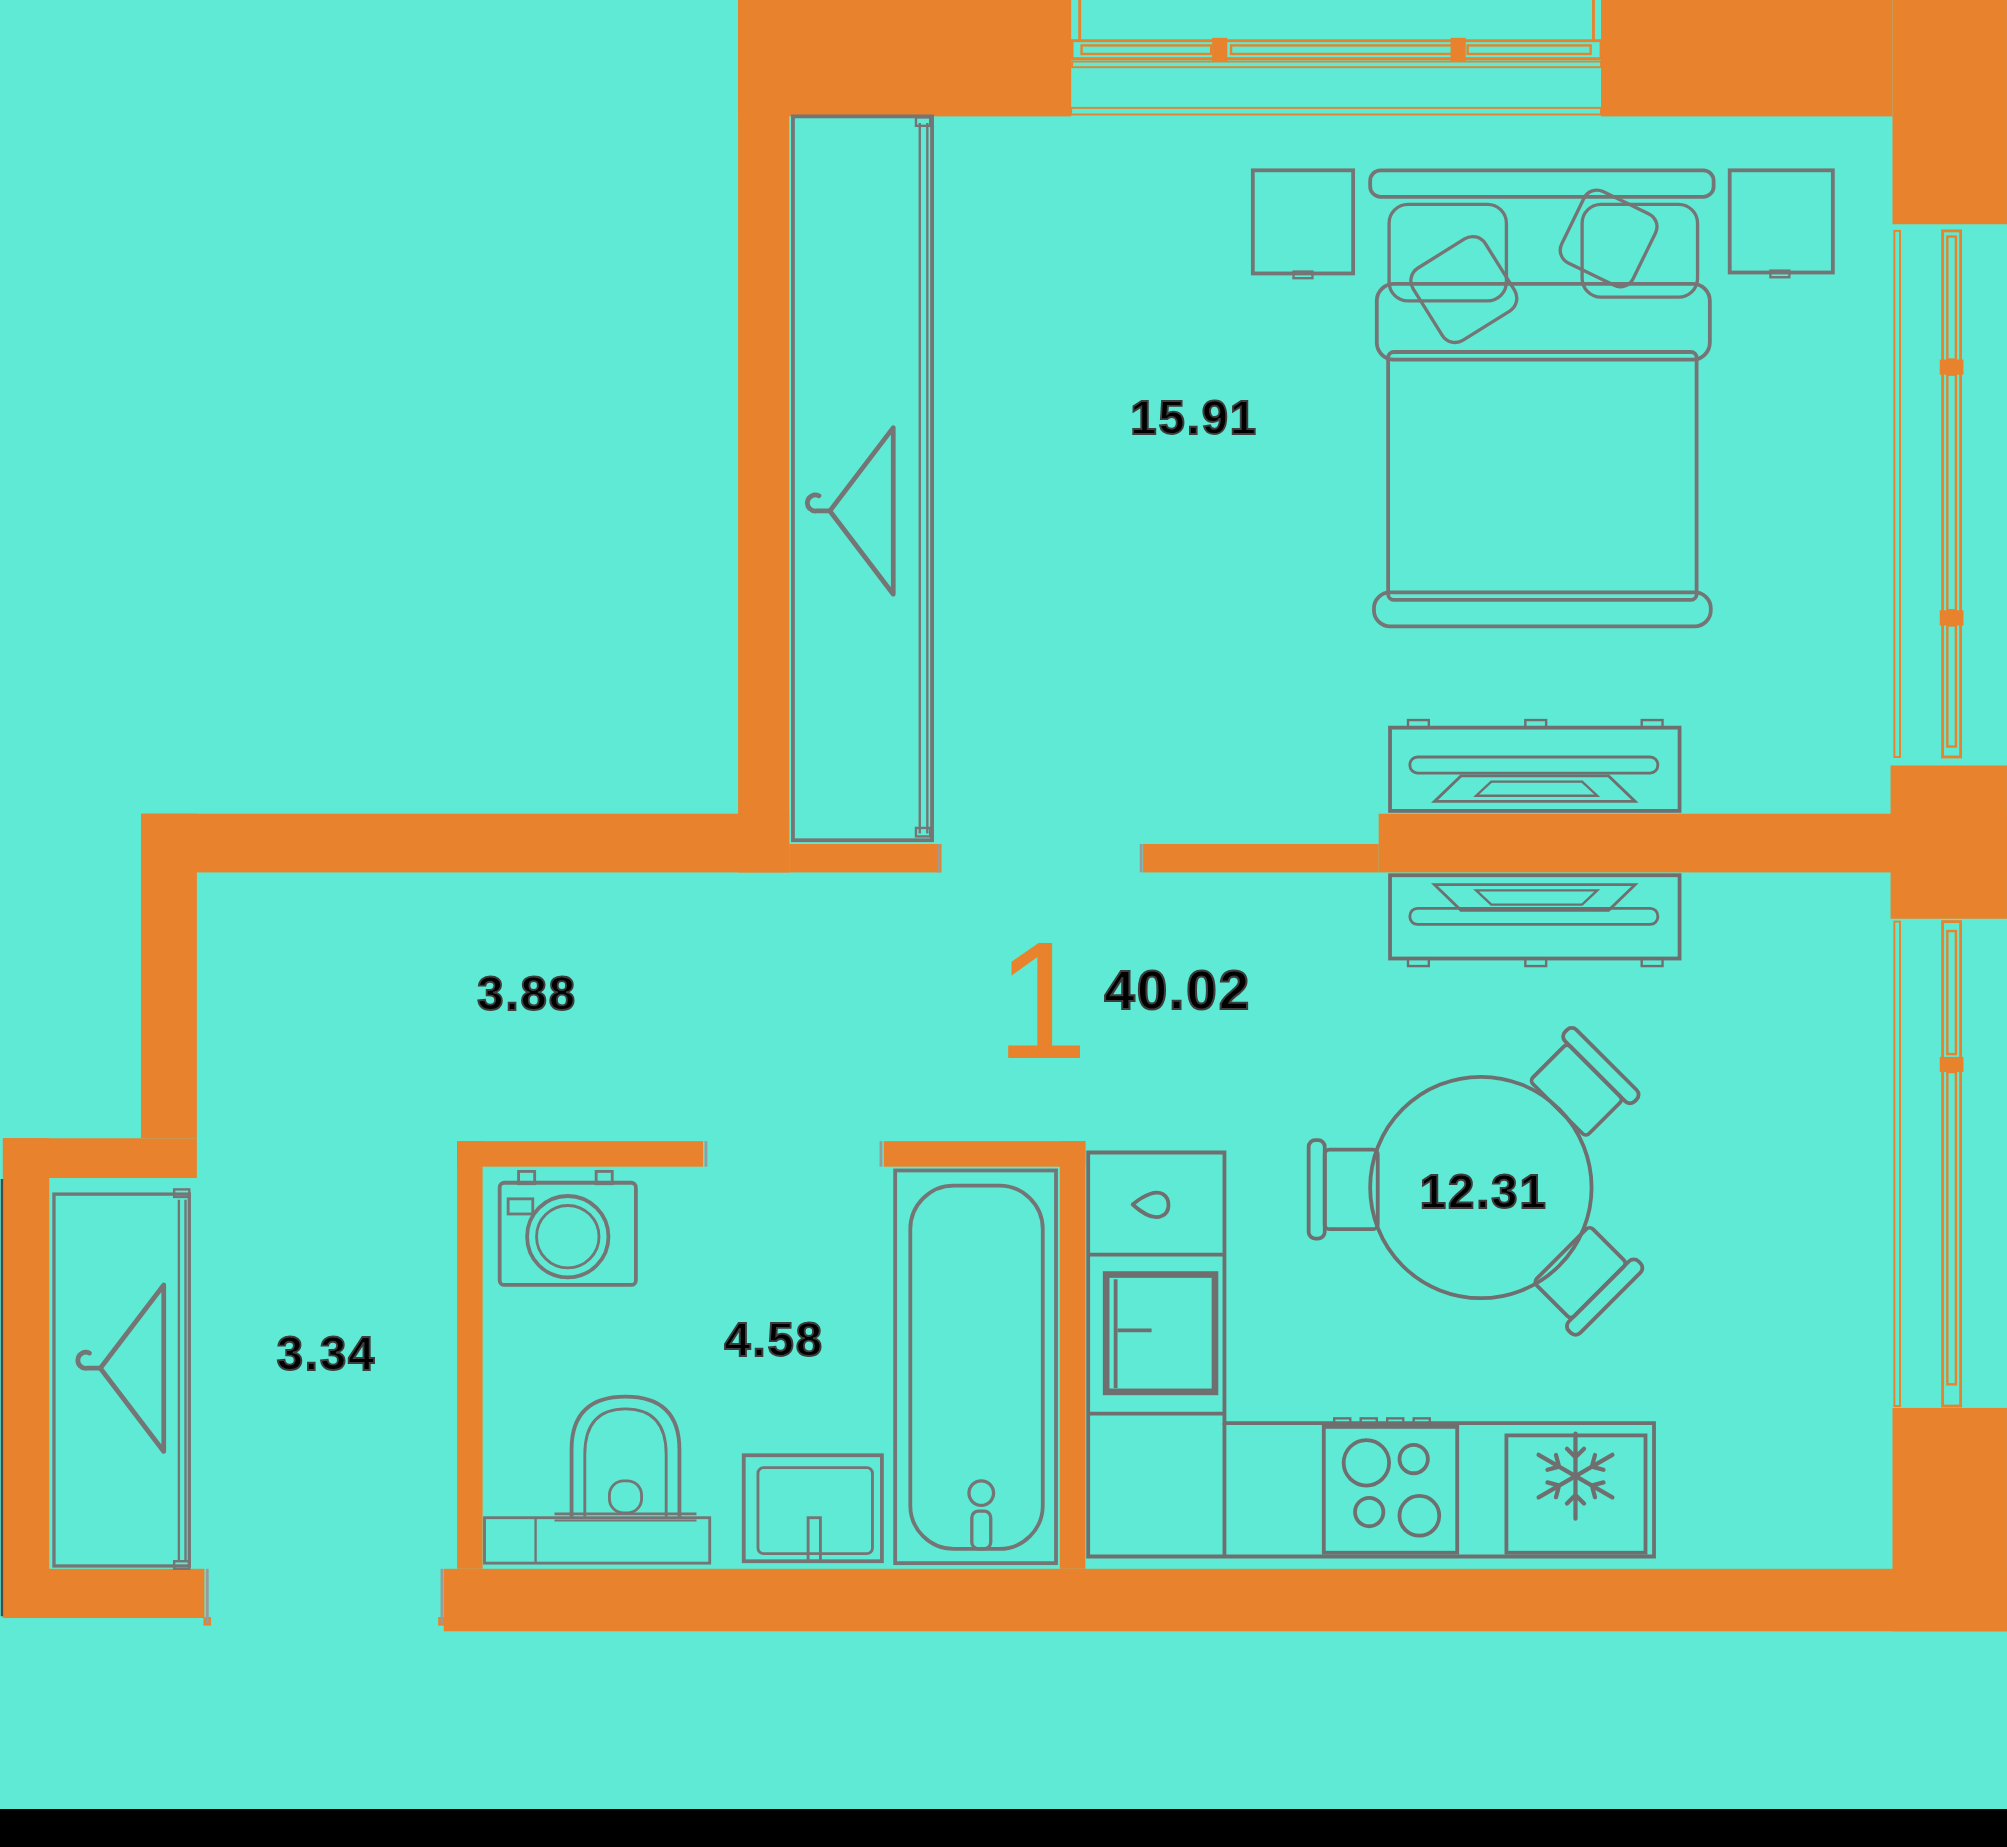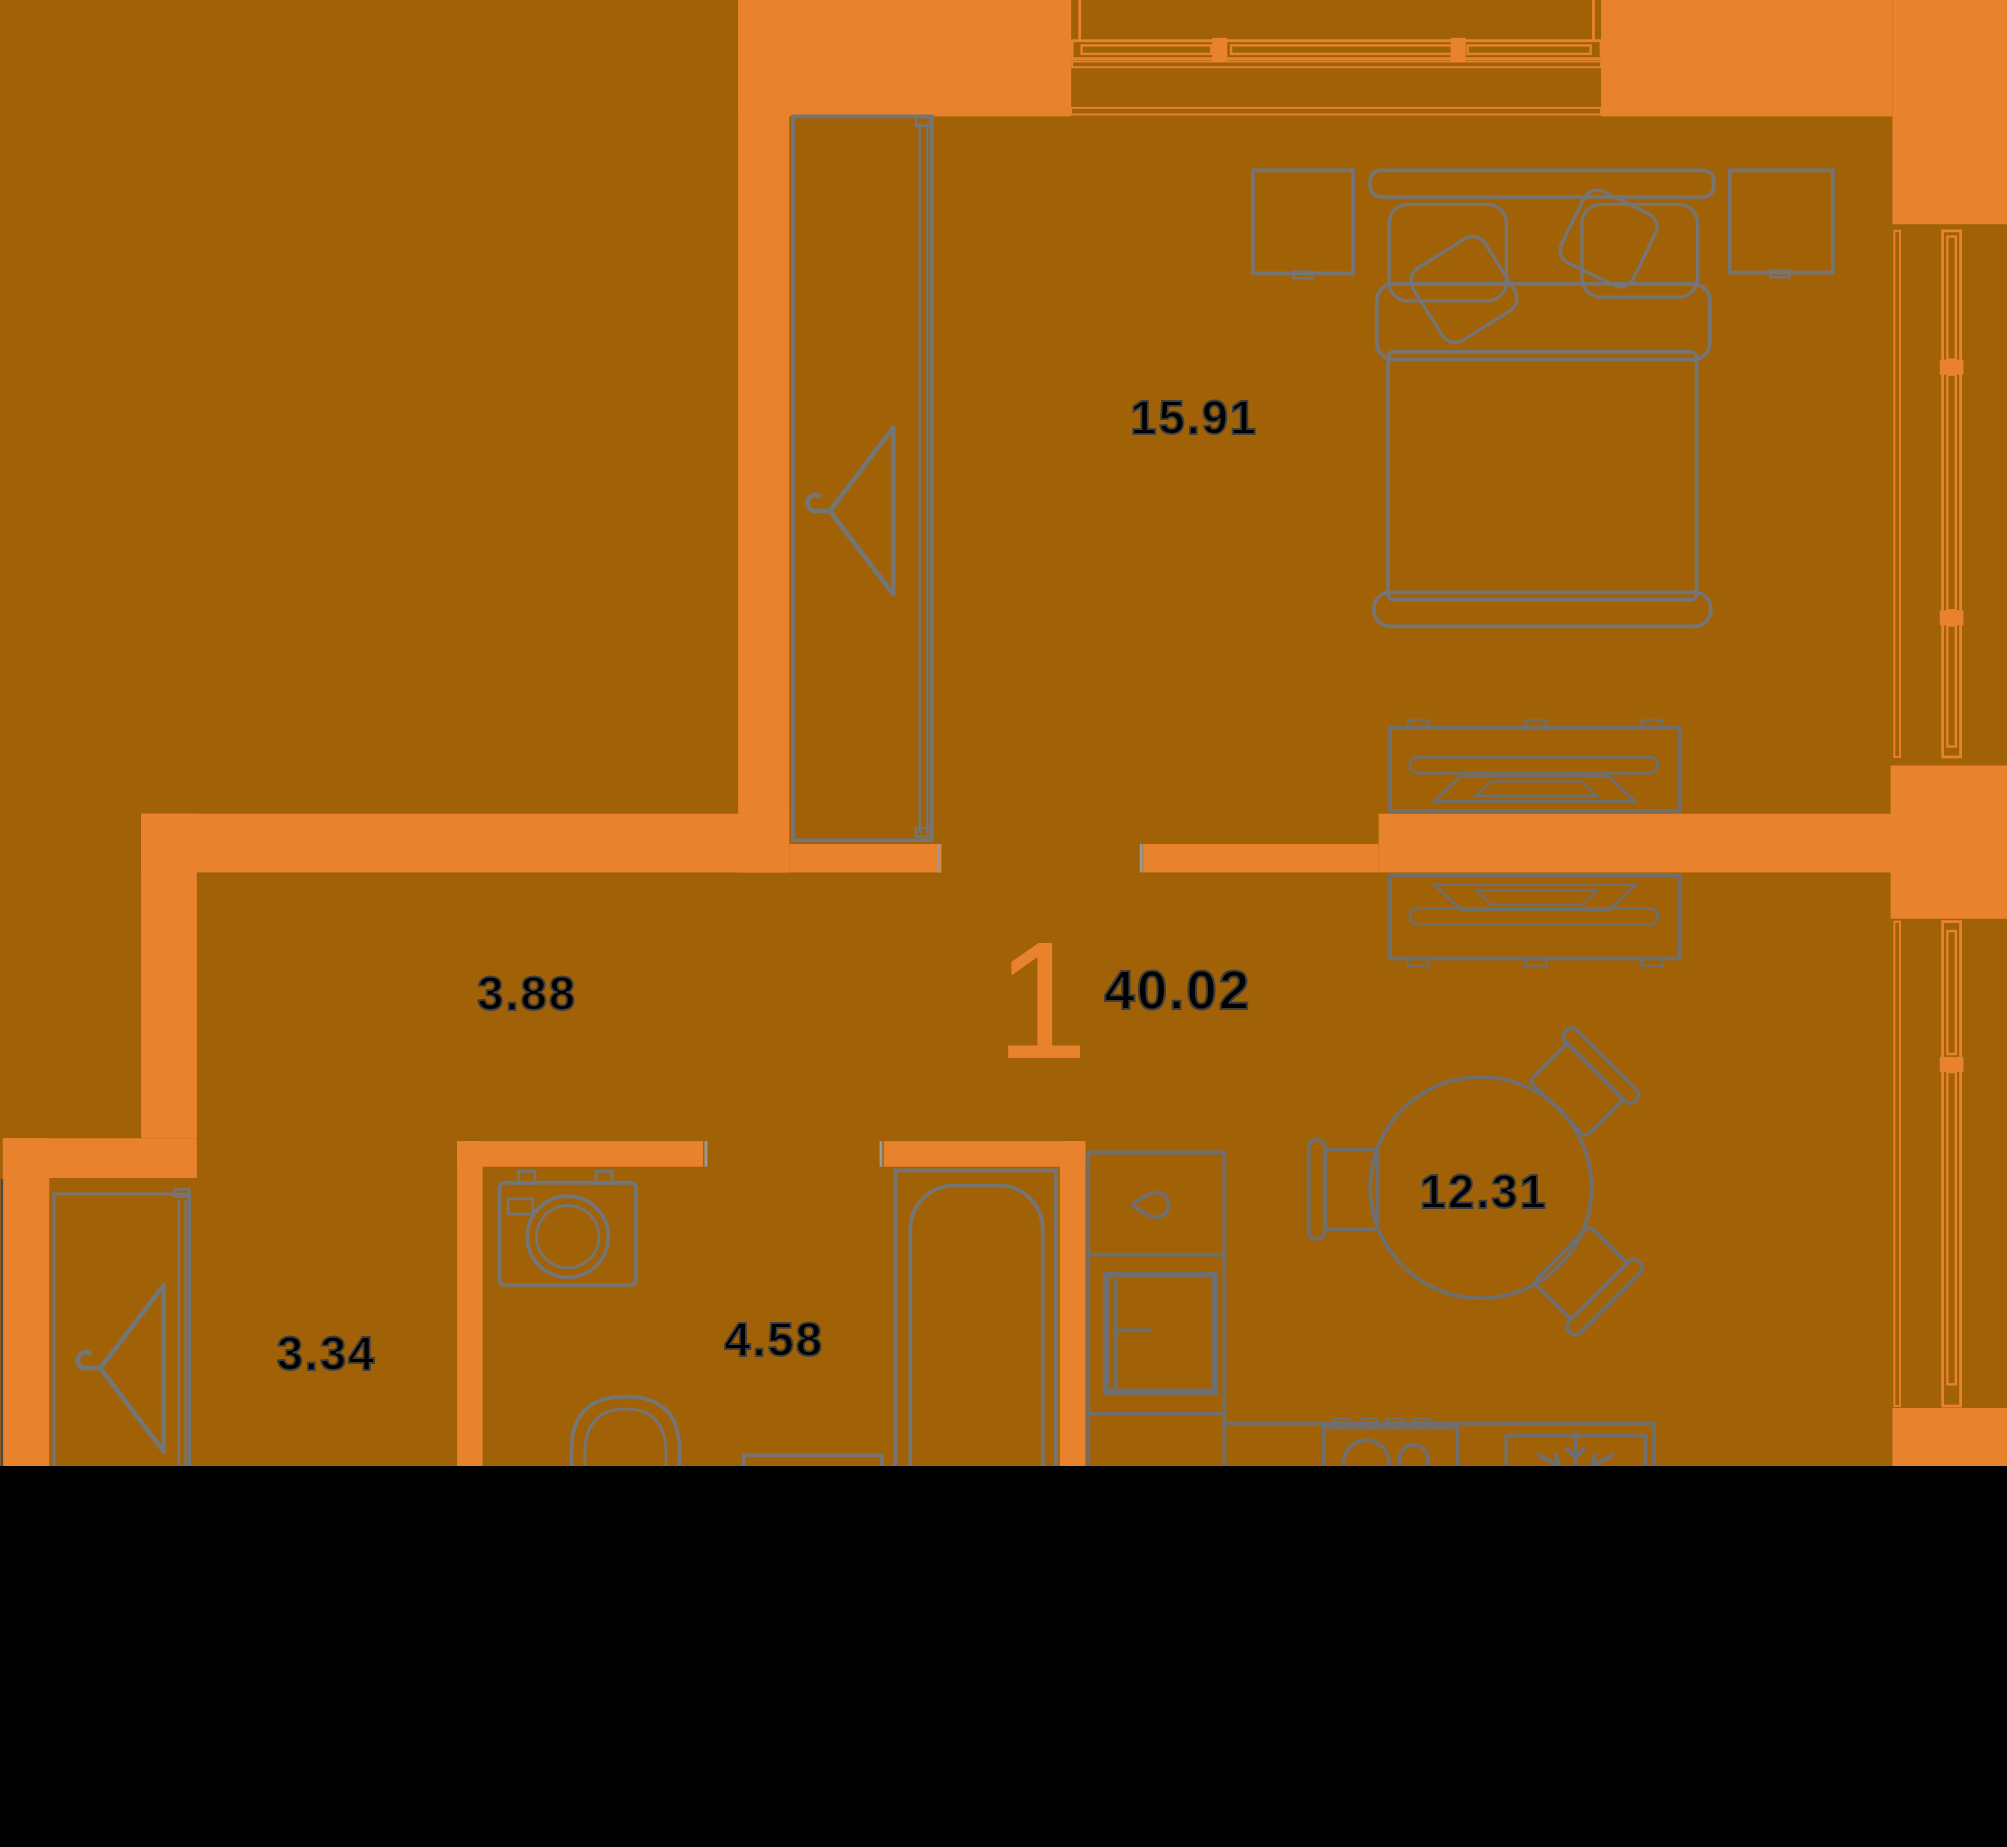--- a/index.html
+++ b/index.html
@@ -1,16 +1,16 @@
 <!DOCTYPE html>
 <html style="font-size:15px"><head>
 <meta charset="utf-8">
 <style>
   html,body{margin:0;padding:0;background:#000;}
-  .stage{position:relative;width:2007px;height:1466px;background:#a16207;overflow:hidden;
+  .stage{position:relative;width:2007px;height:1809px;background:#5eead4;overflow:hidden;
          font-family:"Liberation Sans", sans-serif;}
   svg{position:absolute;inset:0;display:block;}
   .room-label{font-family:"Liberation Sans", sans-serif;font-weight:700;font-size:50px;
               letter-spacing:2px;fill:#000;stroke:#3d3d3d;stroke-width:2px;}
   .total-label{font-family:"Liberation Sans", sans-serif;font-weight:700;font-size:58px;
                letter-spacing:2px;fill:#000;stroke:#3d3d3d;stroke-width:2.2px;}
   .apt-number{font-family:"Liberation Sans", sans-serif;font-weight:400;font-size:176px;fill:#E8822C;}
 </style>
 </head>
 <body>

